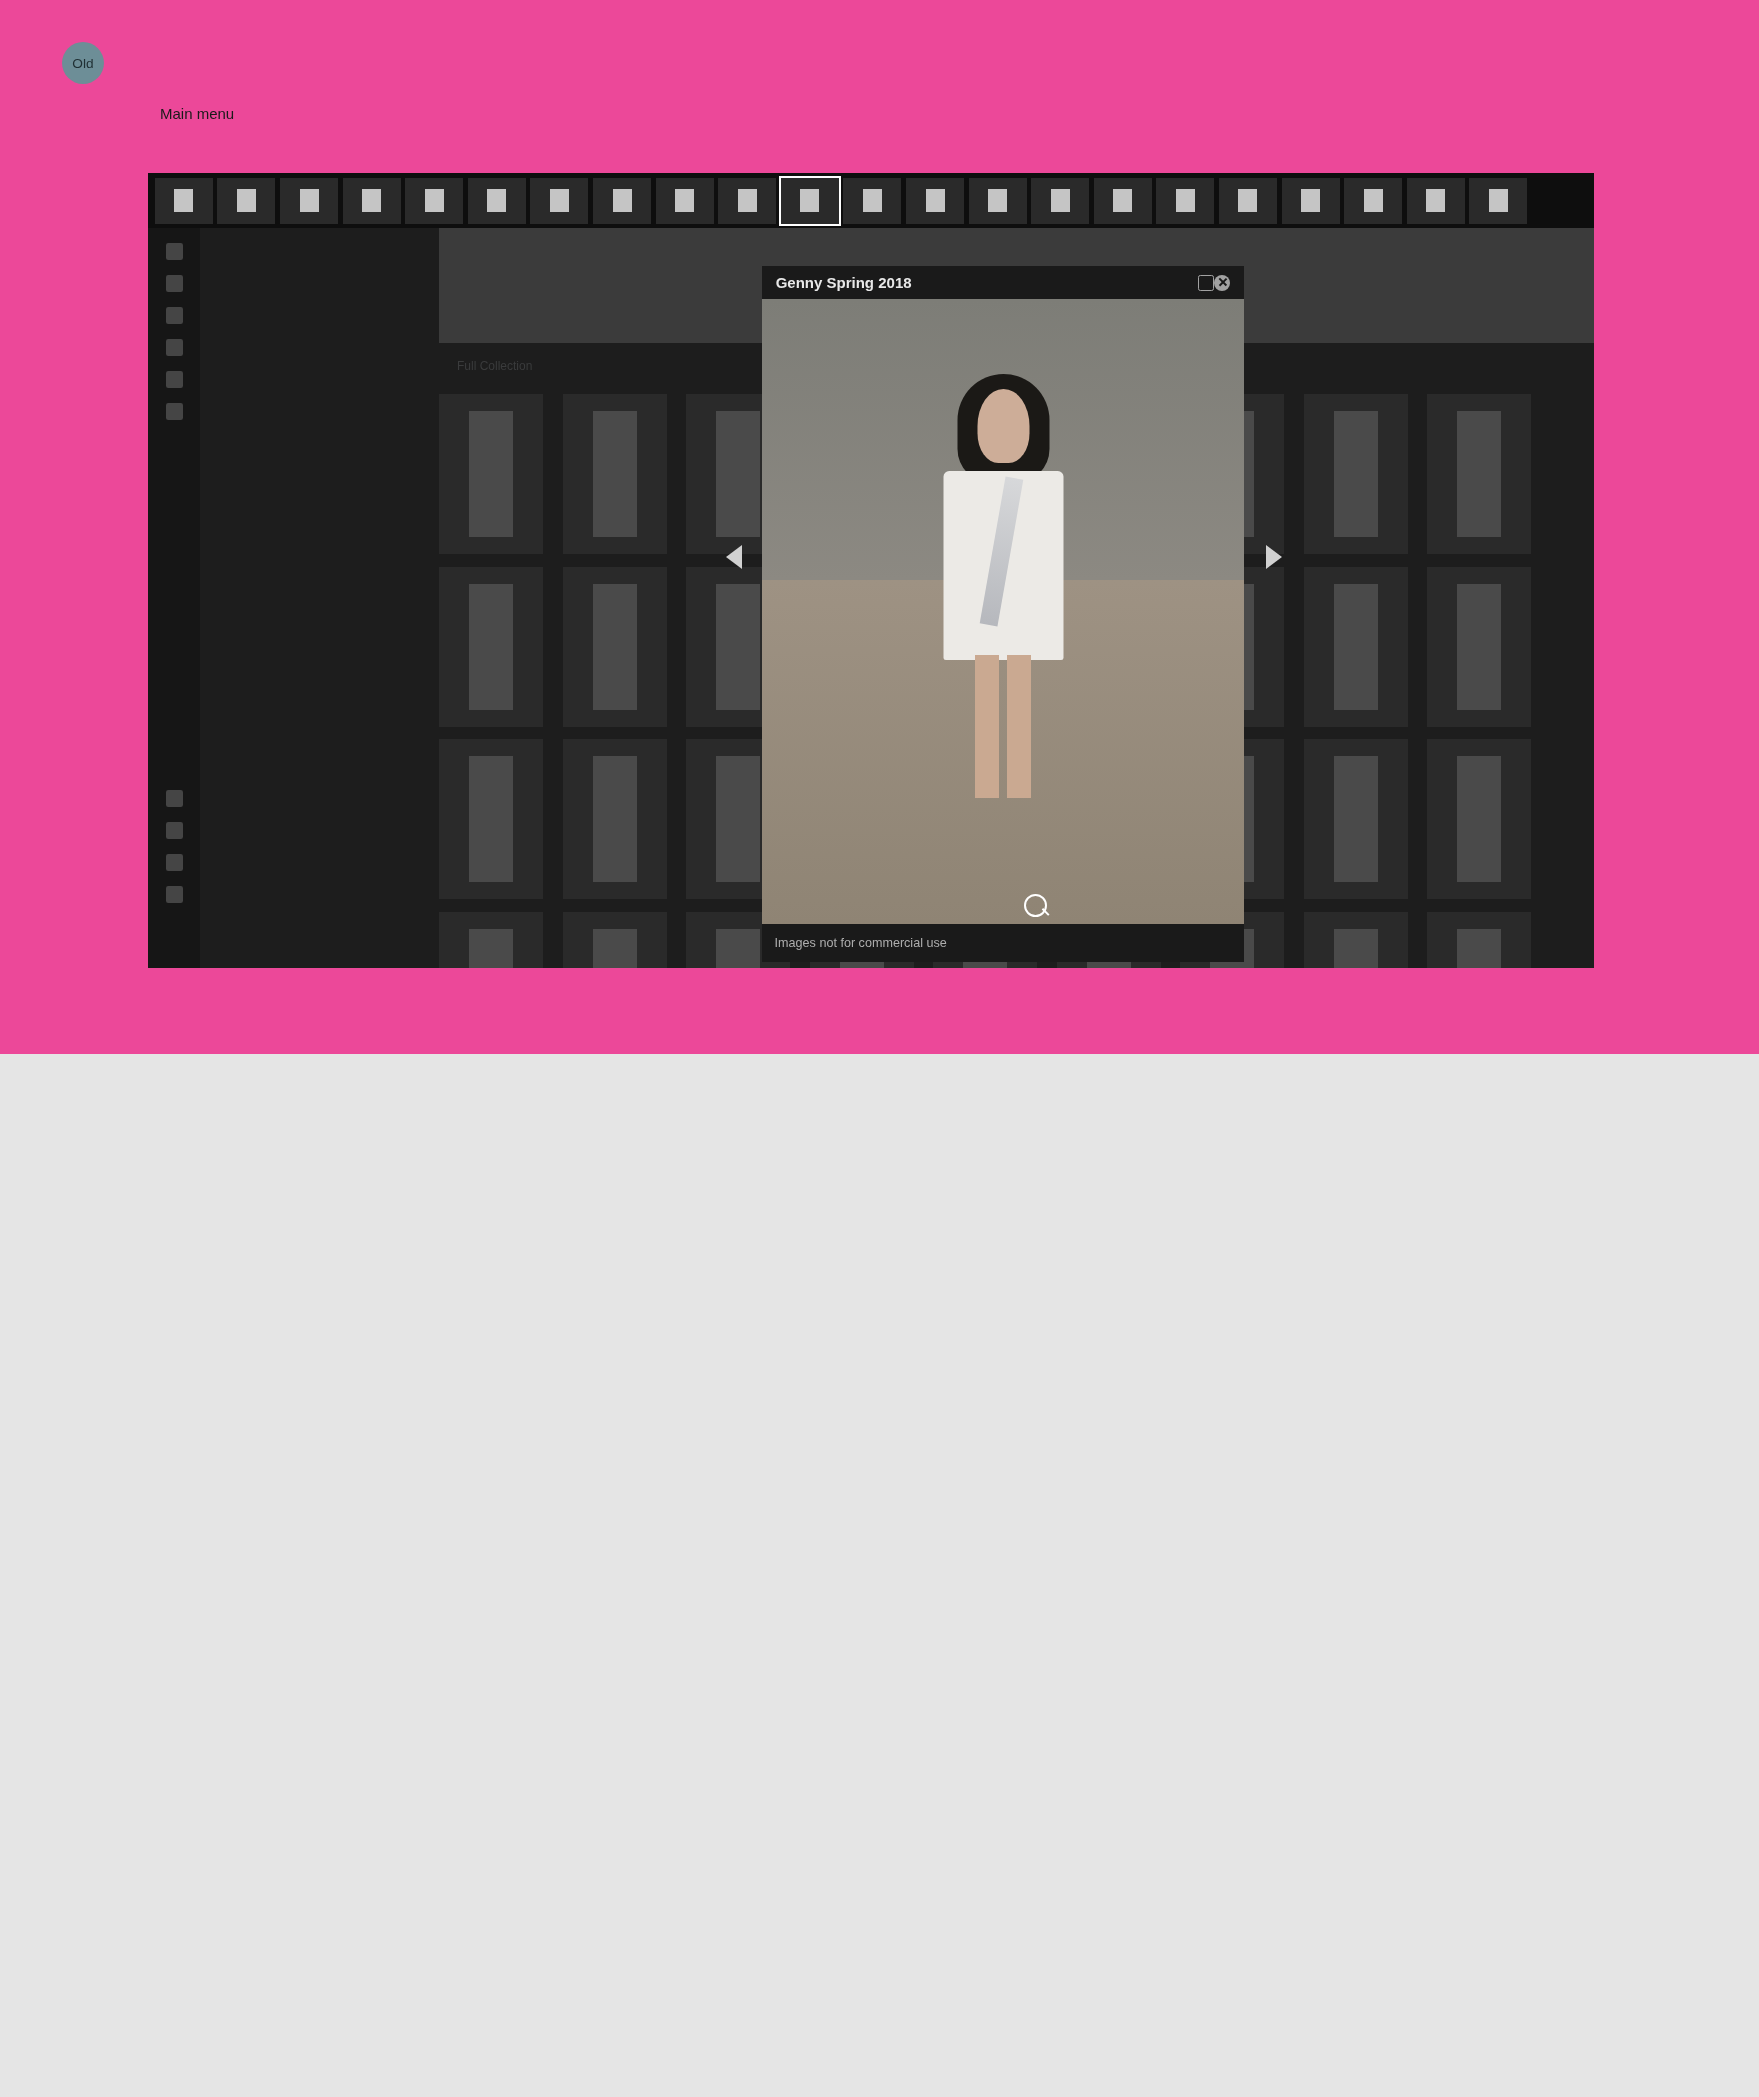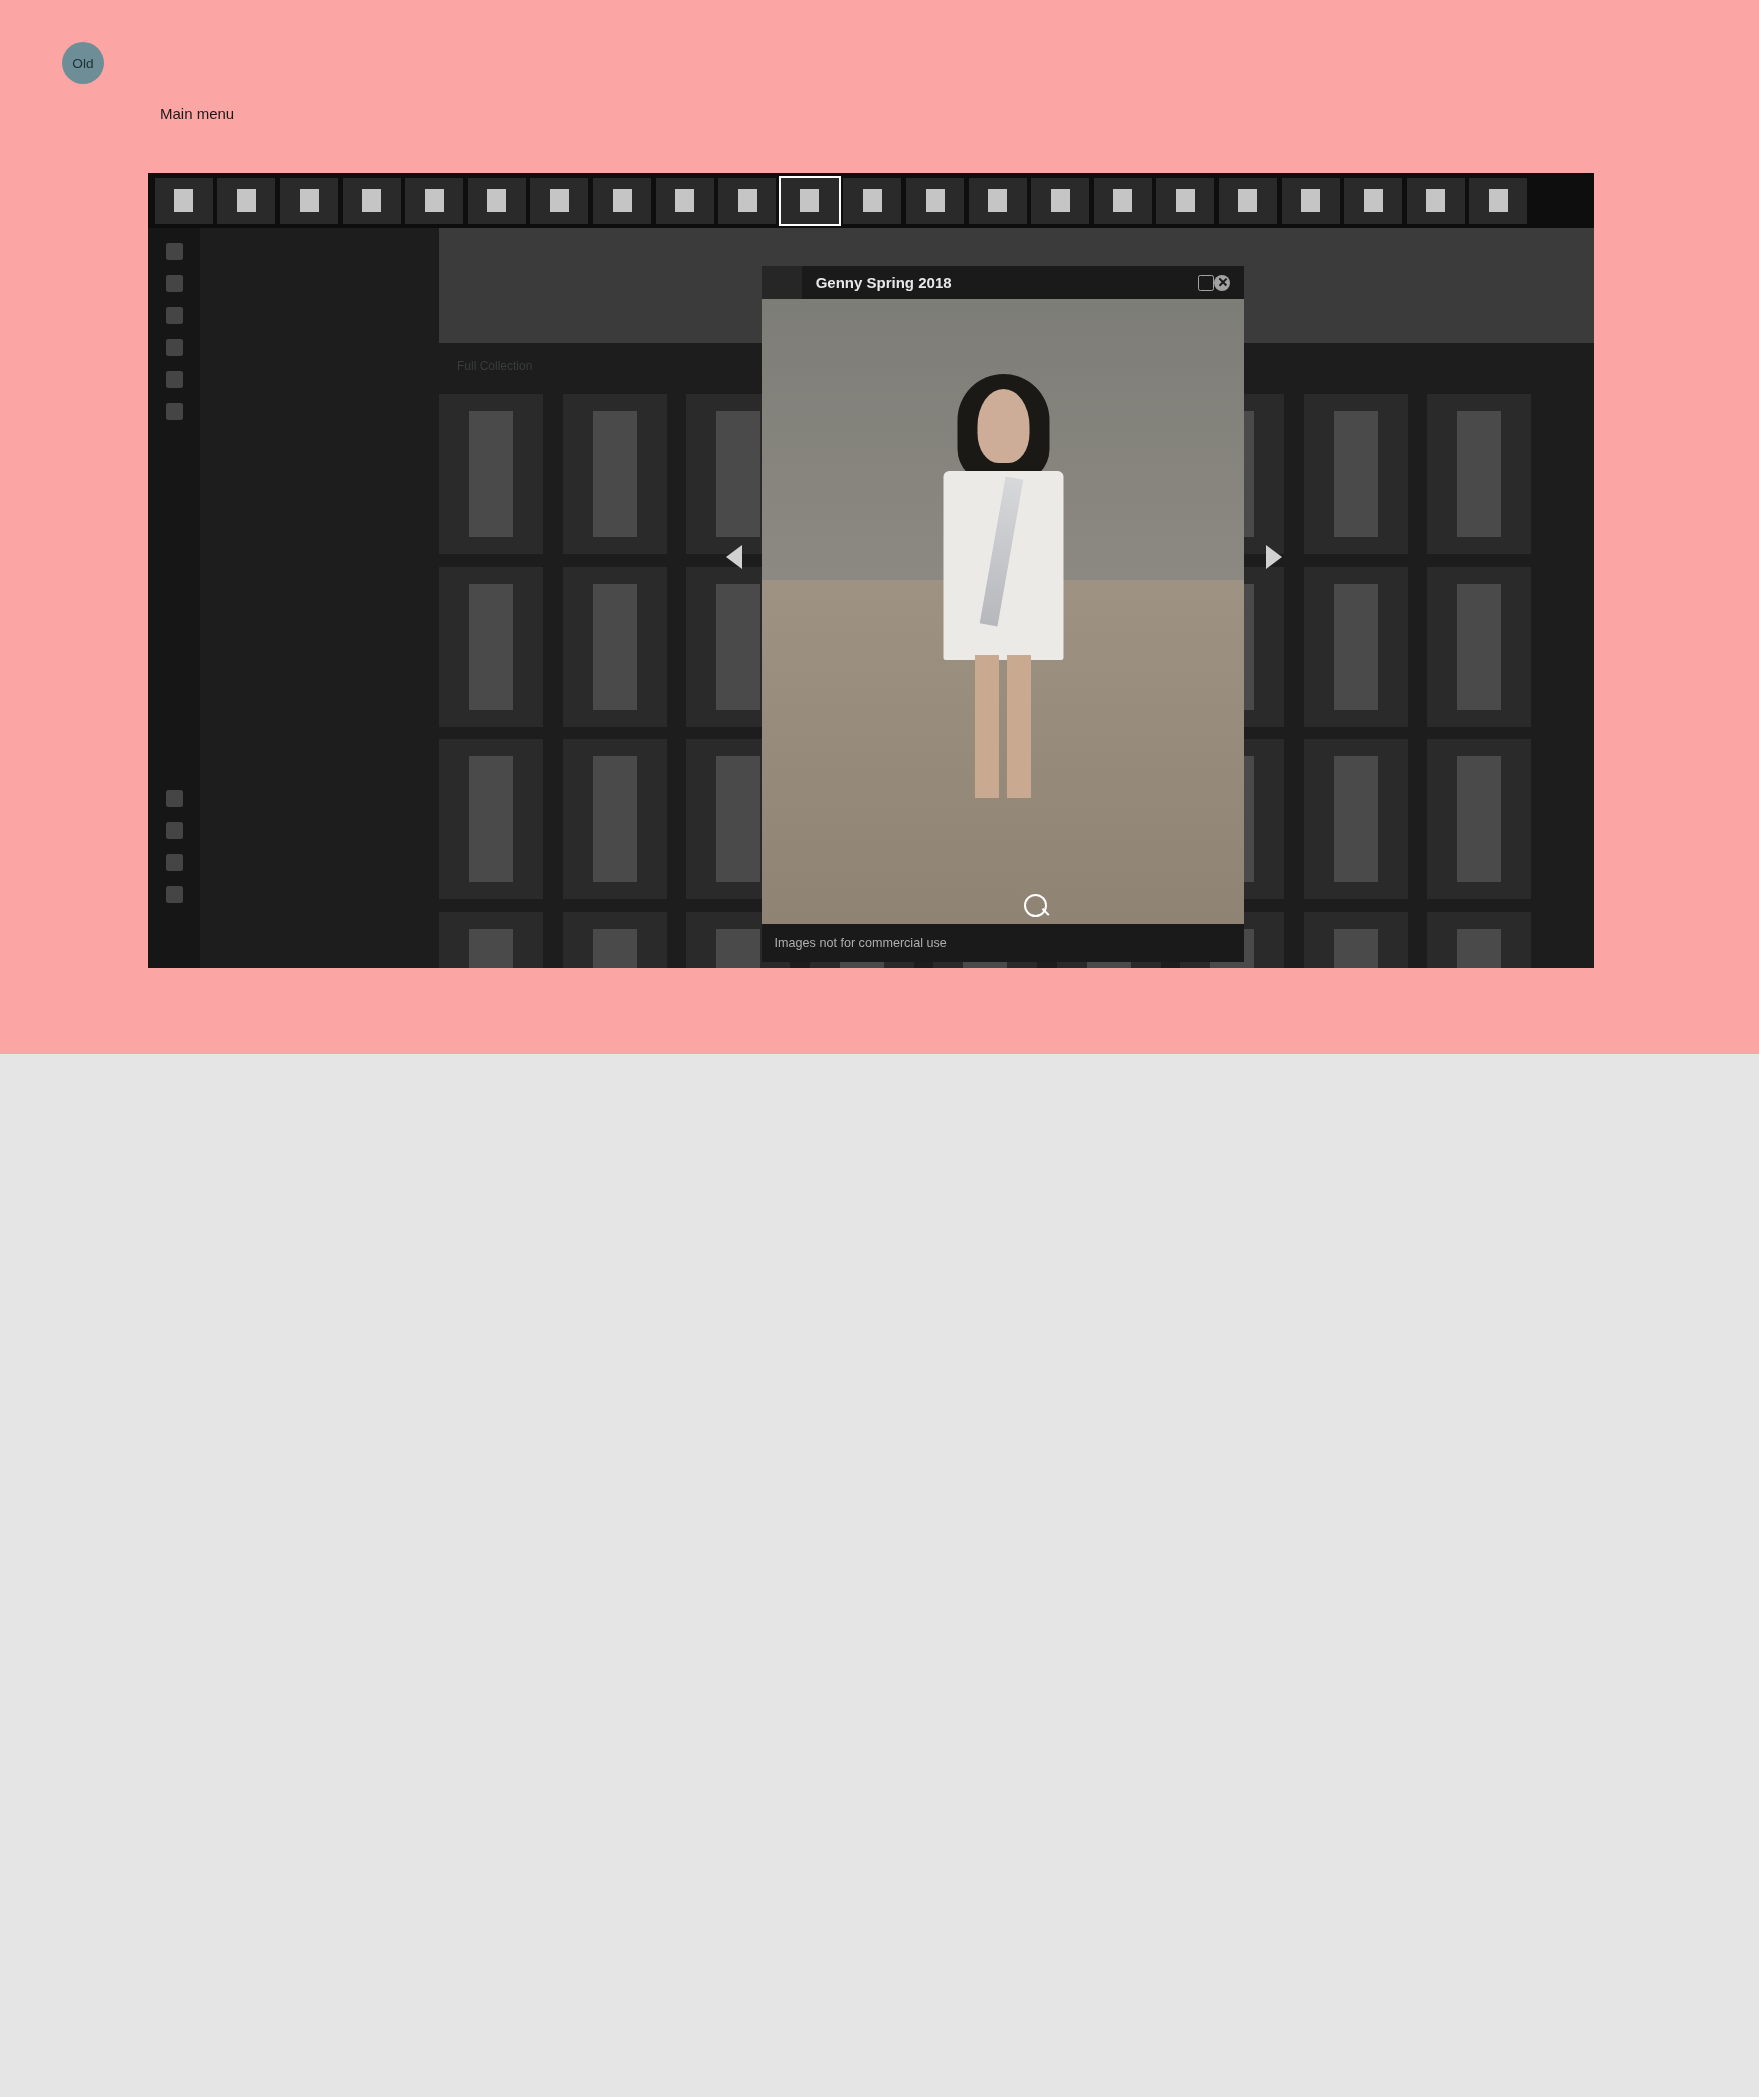--- a/index.html
+++ b/index.html
@@ -1,18 +1,18 @@
 <!DOCTYPE html>
 <html style="font-size:9.2px"><head>
 <meta charset="utf-8">
 <style>
   *{margin:0;padding:0;box-sizing:border-box;}
   html,body{width:1760px;height:2097px;background:#e5e5e5;font-family:Helvetica,Arial,sans-serif;}
   .half{position:relative;width:100%;}
-  .top-half{height:1054px;background:#fca5a5;}
+  .top-half{height:1054px;background:#ec4899;}
   .bot-half{height:1044px;background:#e5e5e5;}
   
   .badge-old{position:absolute;left:62px;top:42px;width:42px;height:42px;border-radius:50%;background:#6d8e97;display:flex;align-items:center;justify-content:center;font-size:13.7px;color:#1f2f33;}
   .mm-label{position:absolute;left:160px;font-size:15px;color:#1a1a1a;}
   .mm1{top:105px;}
 
   
   .old-win{position:absolute;left:148px;top:173px;width:1446px;height:795px;background:#111;overflow:hidden;}
   .old-filmstrip{position:absolute;left:0;top:0;right:0;height:55px;background:#0e0e0e;display:flex;align-items:center;gap:4.6px;padding:0 6.9px;}
   .ft{width:58px;height:46px;background:#2a2a2a;position:relative;}
@@ -23,21 +23,21 @@
   .osi{width:17px;height:17px;margin:15px auto 0;background:#454545;border-radius:2.3px;}
   .old-side .spacer{height:355px;}
   .old-banner{position:absolute;left:291px;top:0;right:0;height:115px;background:#3b3b3b;}
   .full-label{position:absolute;left:309px;top:131px;font-size:12px;color:#3a3b3c;}
   .old-grid{position:absolute;left:291px;top:166px;right:0;bottom:0;}
   .og-row{display:flex;gap:19.5px;margin-bottom:12.6px;}
   .og{width:104px;height:160px;background:#2a2a2a;position:relative;}
   .og::before{content:"";position:absolute;inset:17px 30px;background:#4a4a4a;}
   
   .old-modal{position:absolute;left:614px;top:93px;width:482px;height:687px;background:#262626;}
-  .mod-head{height:33px;background:#1a1a1a;display:flex;align-items:center;padding:0 13.7px;gap:0;margin-left:40px;}
+  .mod-head{height:33px;background:#1a1a1a;display:flex;align-items:center;padding:0 13.7px;gap:0;}
   .mod-title{font-size:15px;color:#e8e8e8;font-weight:600;}
   .hflex{flex:1;}
   .mod-icon{width:16px;height:16px;border:1.1px solid #a2a2a2;border-radius:2.3px;}
   .mod-close{width:16px;height:16px;border-radius:50%;background:#a2a2a2;position:relative;}
   .mod-close::before,.mod-close::after{content:"";position:absolute;left:7.4px;top:2.9px;width:1.7px;height:10.3px;background:#1a1a1a;}
   .mod-close::before{transform:rotate(45deg);}
   .mod-close::after{transform:rotate(-45deg);}
   .mod-img{position:relative;height:625px;background:linear-gradient(#7d7d77 0%,#8c8982 45%,#9e9283 45%,#8f8474 100%);}
   .runway-fig{position:absolute;left:50%;top:12%;transform:translateX(-50%);width:149px;height:424px;}
   .rf-hair{position:absolute;left:50%;top:0;transform:translateX(-50%);width:92px;height:109px;border-radius:46px 46px 34px 34px;background:#1b1916;}

